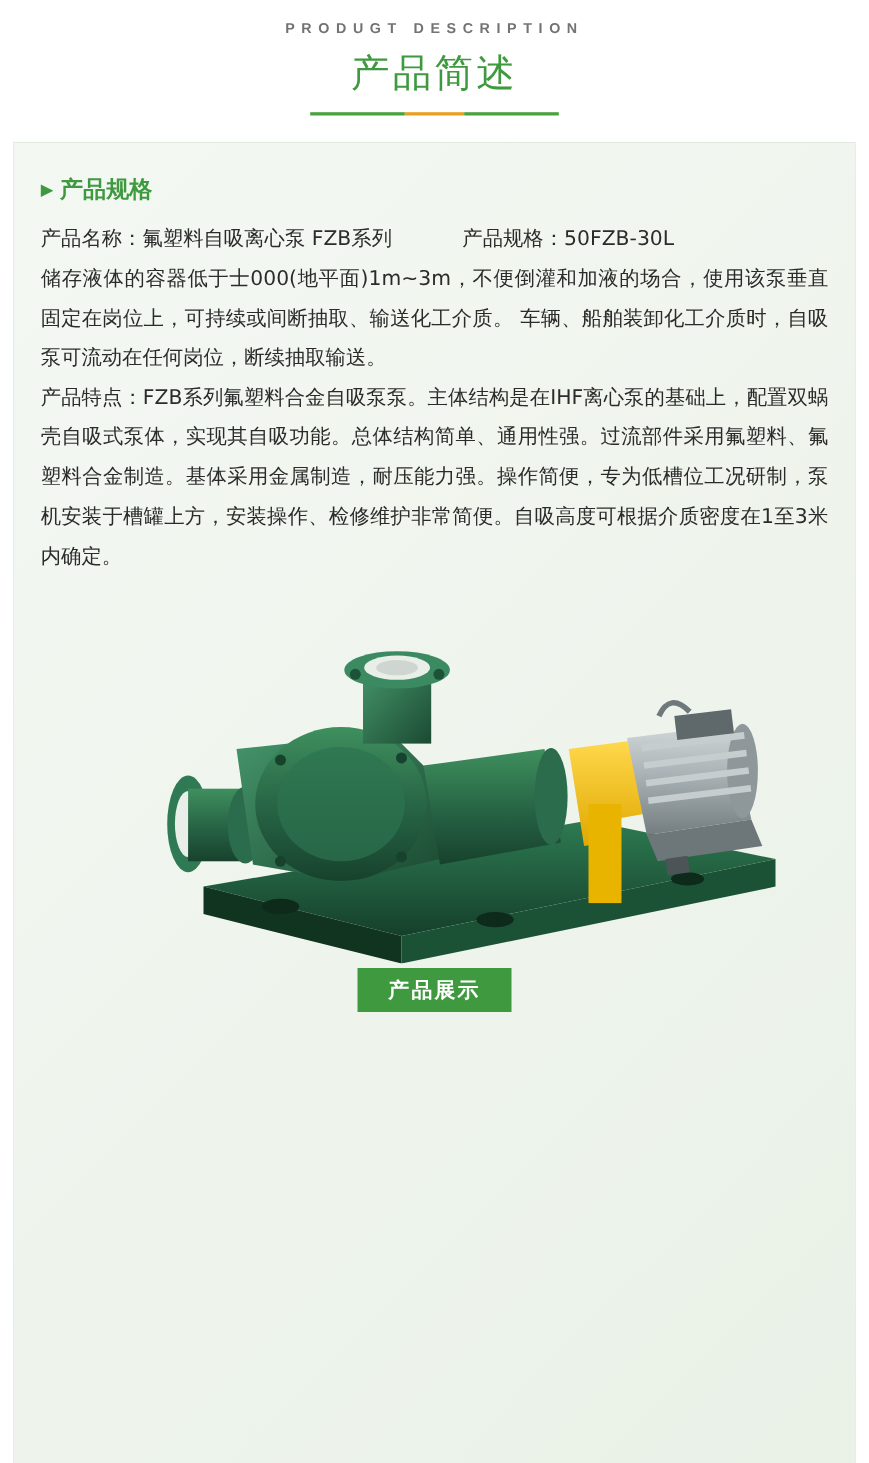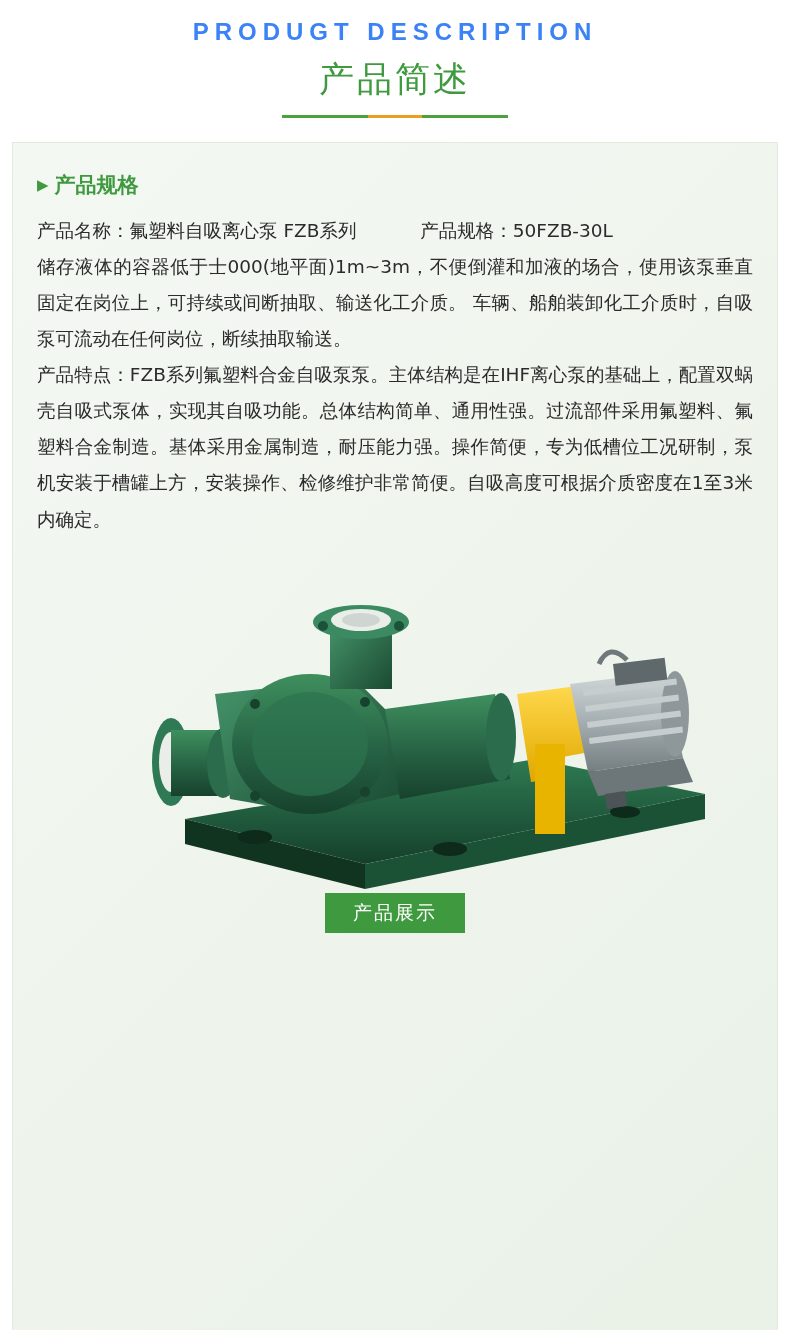--- a/index.html
+++ b/index.html
@@ -20,23 +20,23 @@
     background: #ffffff;
     box-sizing: border-box;
   }
 
   
   .header {
     padding-top: 18px;
     text-align: center;
   }
   .eyebrow {
-    font-size: 24px;
+    font-size: 13px;
     letter-spacing: 6px;
-    color: #3b82f6;
+    color: #737373;
     font-weight: bold;
     font-family: "Liberation Sans", sans-serif;
   }
   .main-title {
     margin-top: 10px;
     font-size: 35px;
     color: #3f9a3f;
     font-weight: normal;
     letter-spacing: 3px;
     font-family: "DejaVu Sans", sans-serif;
@@ -136,21 +136,21 @@
 
   .badge-wrap {
     display: flex;
     justify-content: center;
     margin-top: 4px;
   }
   .badge {
     background: #3f9a3f;
     color: #ffffff;
     font-size: 19px;
-    font-weight: normal;
+    font-weight: bold;
     padding: 7px 28px;
     letter-spacing: 2px;
     font-family: "DejaVu Sans", sans-serif;
   }
 </style>
 </head>
 <body>
 
 <div class="page">
 

